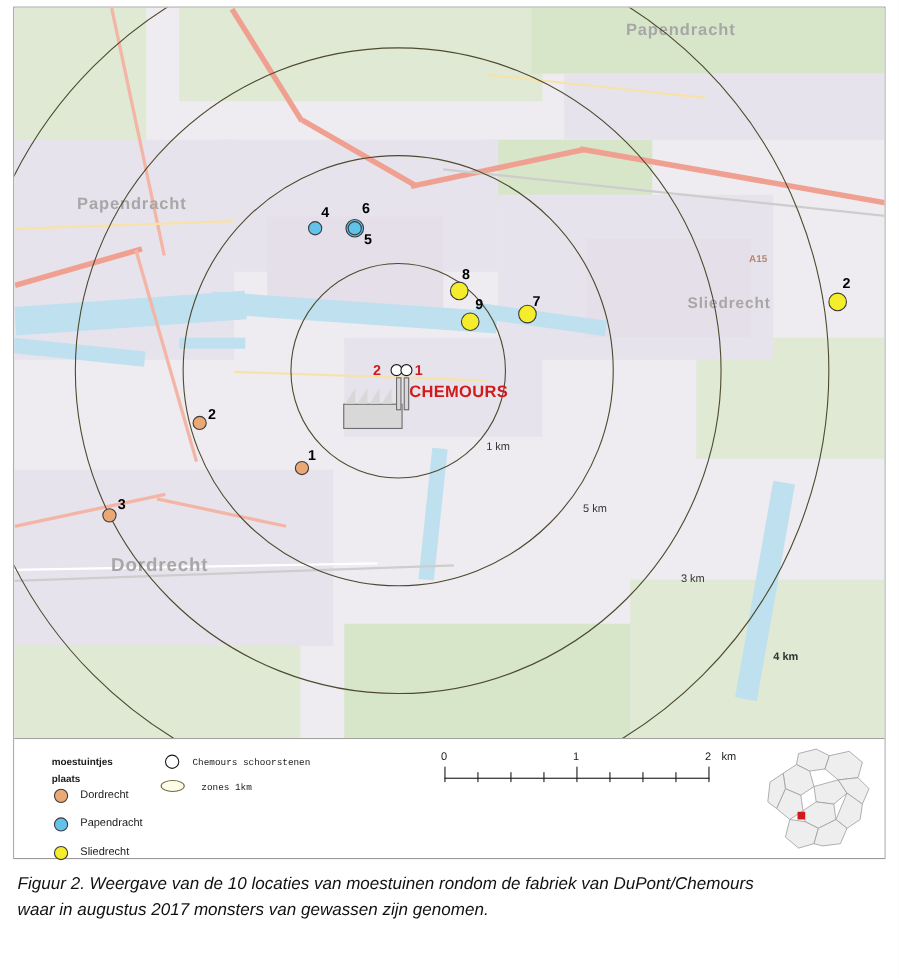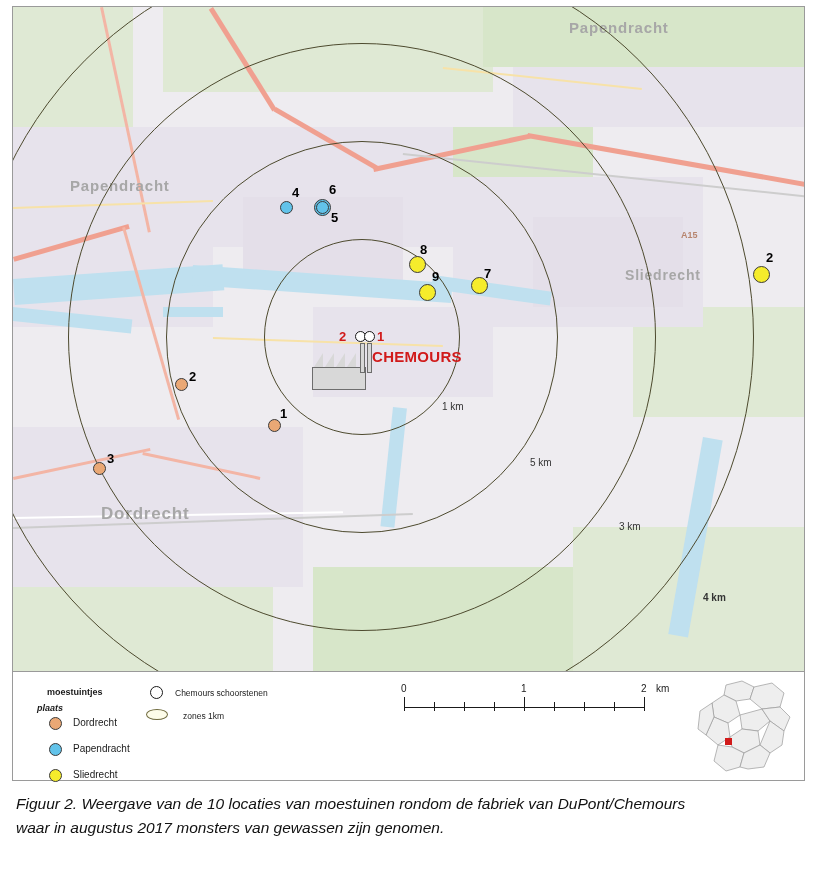--- a/index.html
+++ b/index.html
@@ -222,20 +222,21 @@
   }
   .lg-text {
     position: absolute;
     font-size: 10px;
     color: #1a1a1a;
   }
   .lg-text-sm {
     position: absolute;
     font-size: 8.5px;
     color: #1a1a1a;
+    font-family: Liberation Mono, monospace;
   }
   .lg-circle-open {
     position: absolute;
     width: 13px;
     height: 13px;
     border-radius: 50%;
     border: 1.3px solid #1a1a1a;
     background: #ffffff;
     box-sizing: border-box;
   }
@@ -403,21 +404,21 @@
     <div class="pt" style="left:406px;top:277px;background:#f5ec2c;"></div>
     <div class="pt-label" style="left:419px;top:262px;">9</div>
 
     <div class="pt" style="left:740px;top:259px;background:#f5ec2c;"></div>
     <div class="pt-label" style="left:753px;top:243px;">2</div>
   </div>
 
   <div id="legend">
 
     <div class="lg-title" style="left:34px;top:15px;text-align:right;">moestuintjes</div>
-    <div class="lg-title" style="left:24px;top:31px;font-style:italic;">plaats</div>
+    <div class="lg-title" style="left:34px;top:31px;">plaats</div>
 
     <div class="lg-swatch" style="left:36px;top:45px;background:#eaa875;"></div>
     <div class="lg-text" style="left:60px;top:45px;">Dordrecht</div>
 
     <div class="lg-swatch" style="left:36px;top:71px;background:#62c3ea;"></div>
     <div class="lg-text" style="left:60px;top:71px;">Papendracht</div>
 
     <div class="lg-swatch" style="left:36px;top:97px;background:#f5ec2c;"></div>
     <div class="lg-text" style="left:60px;top:97px;">Sliedrecht</div>
 

